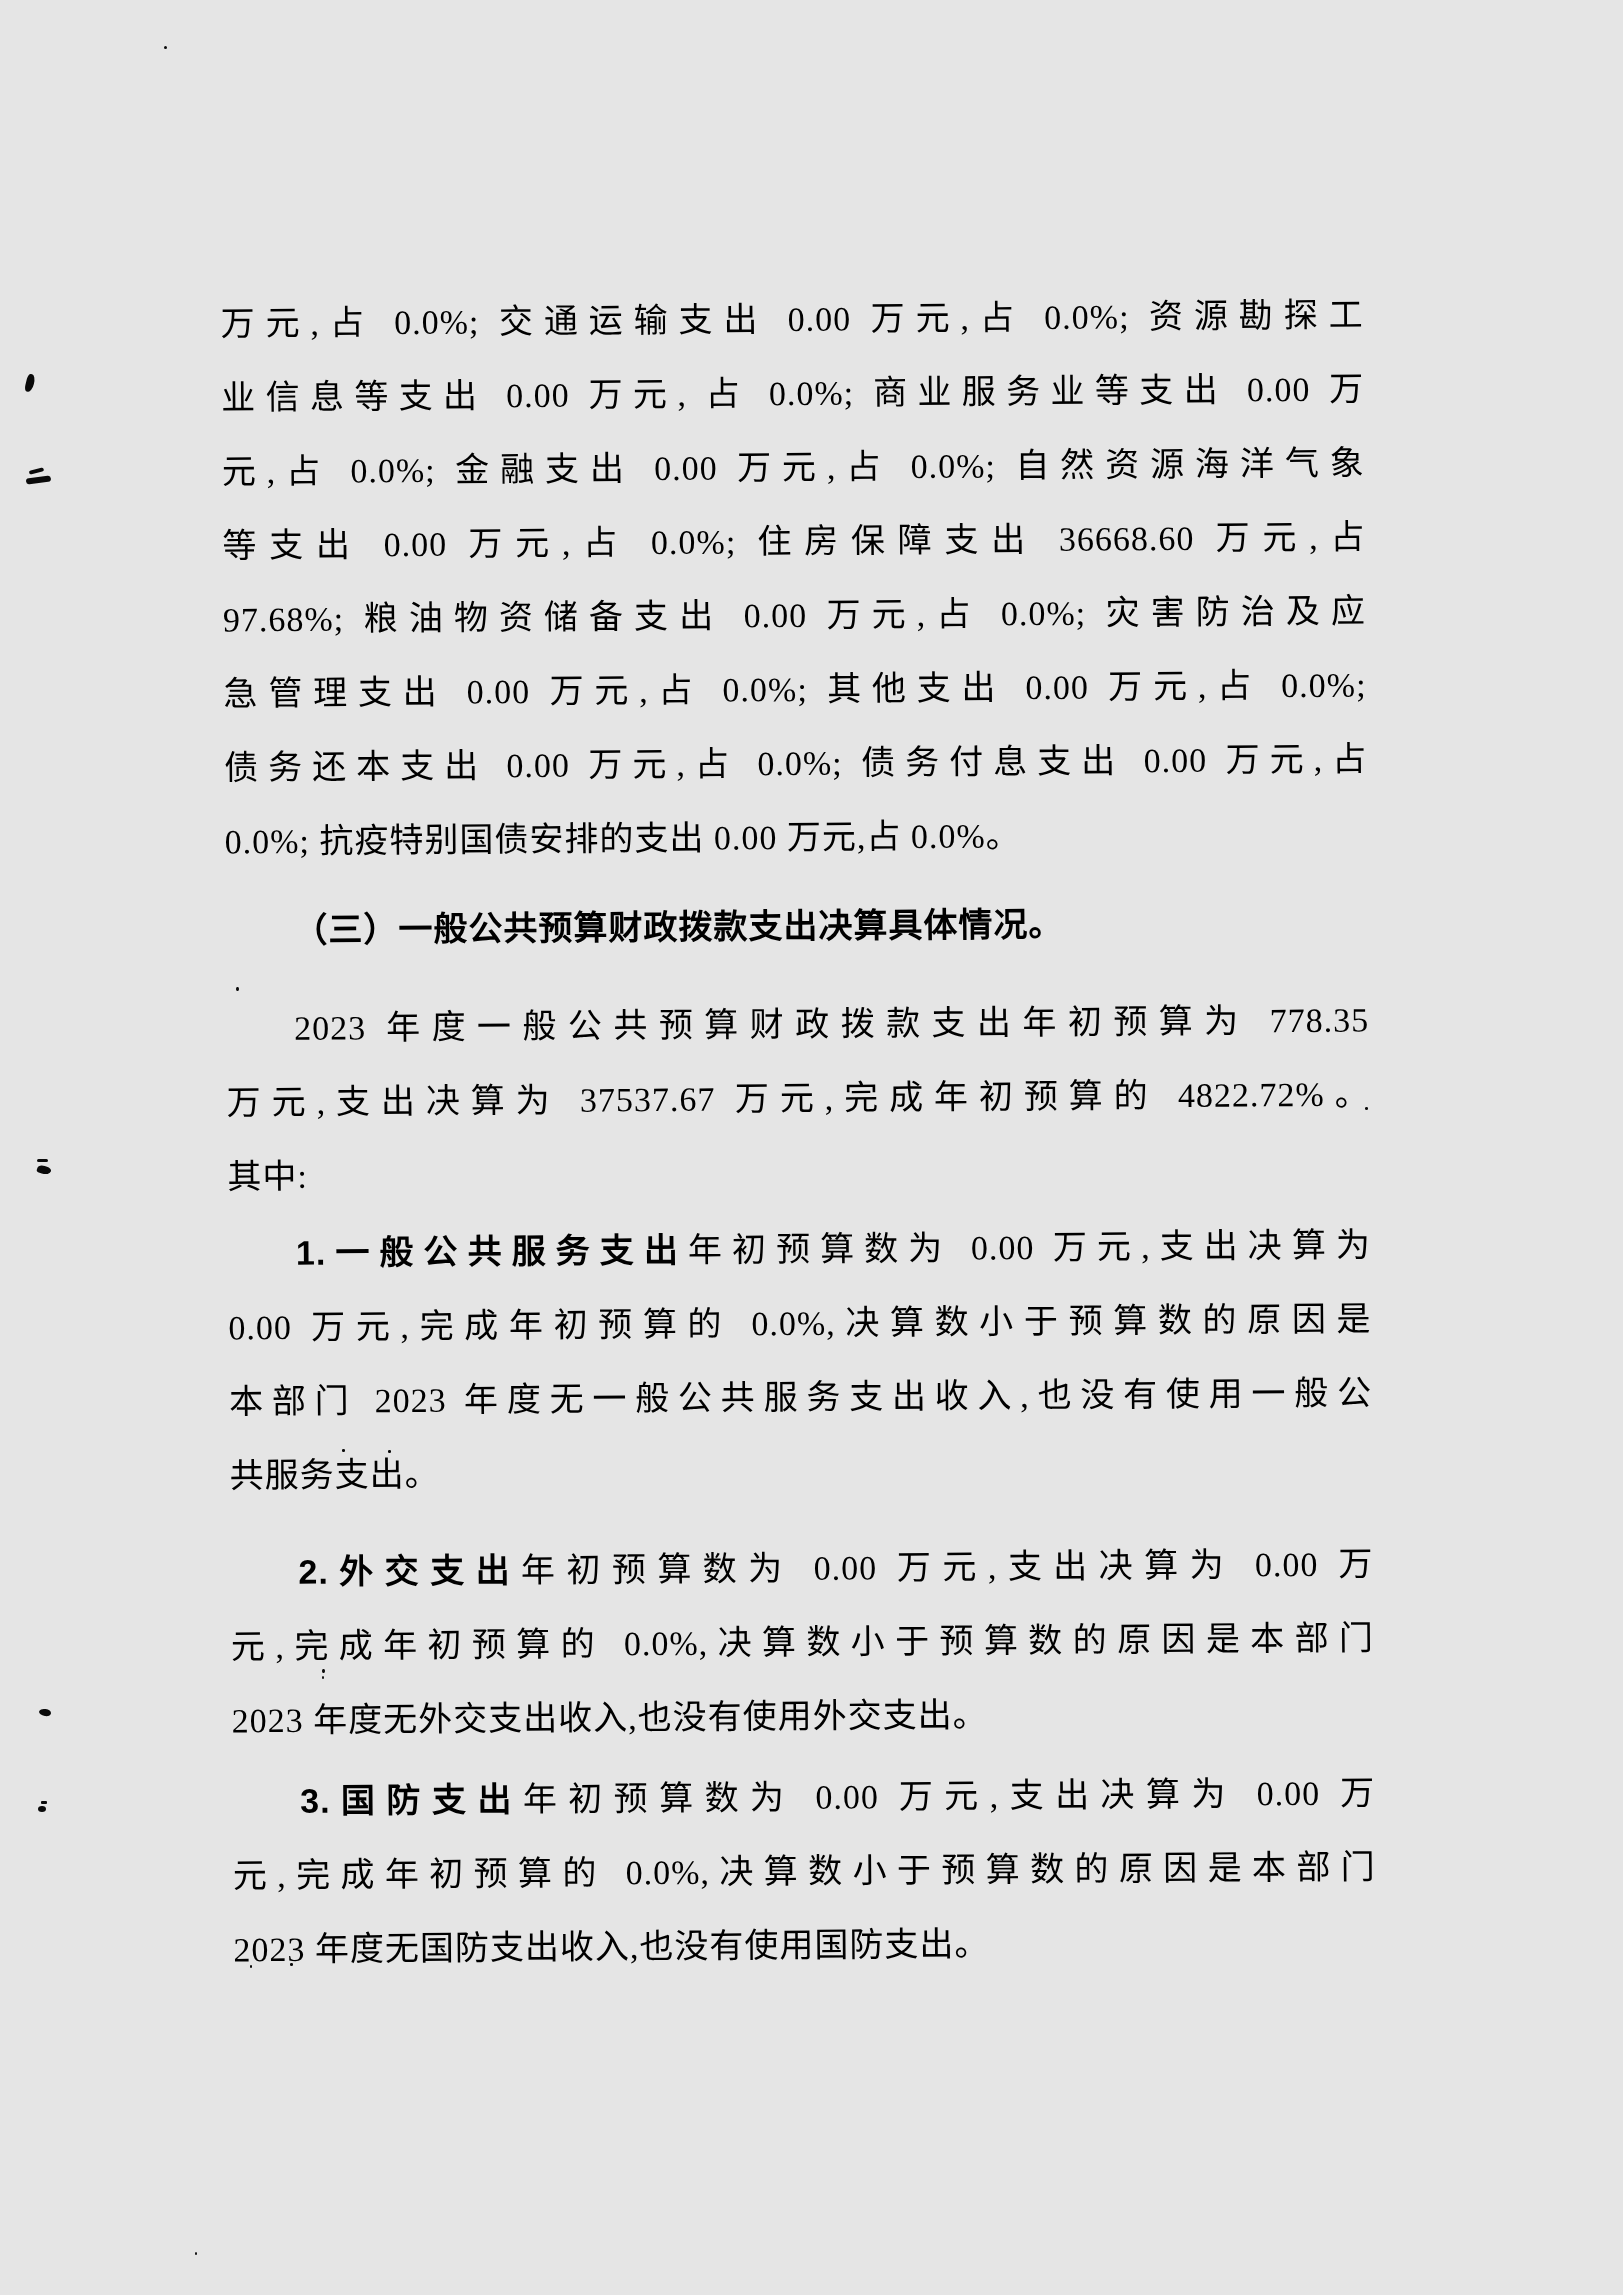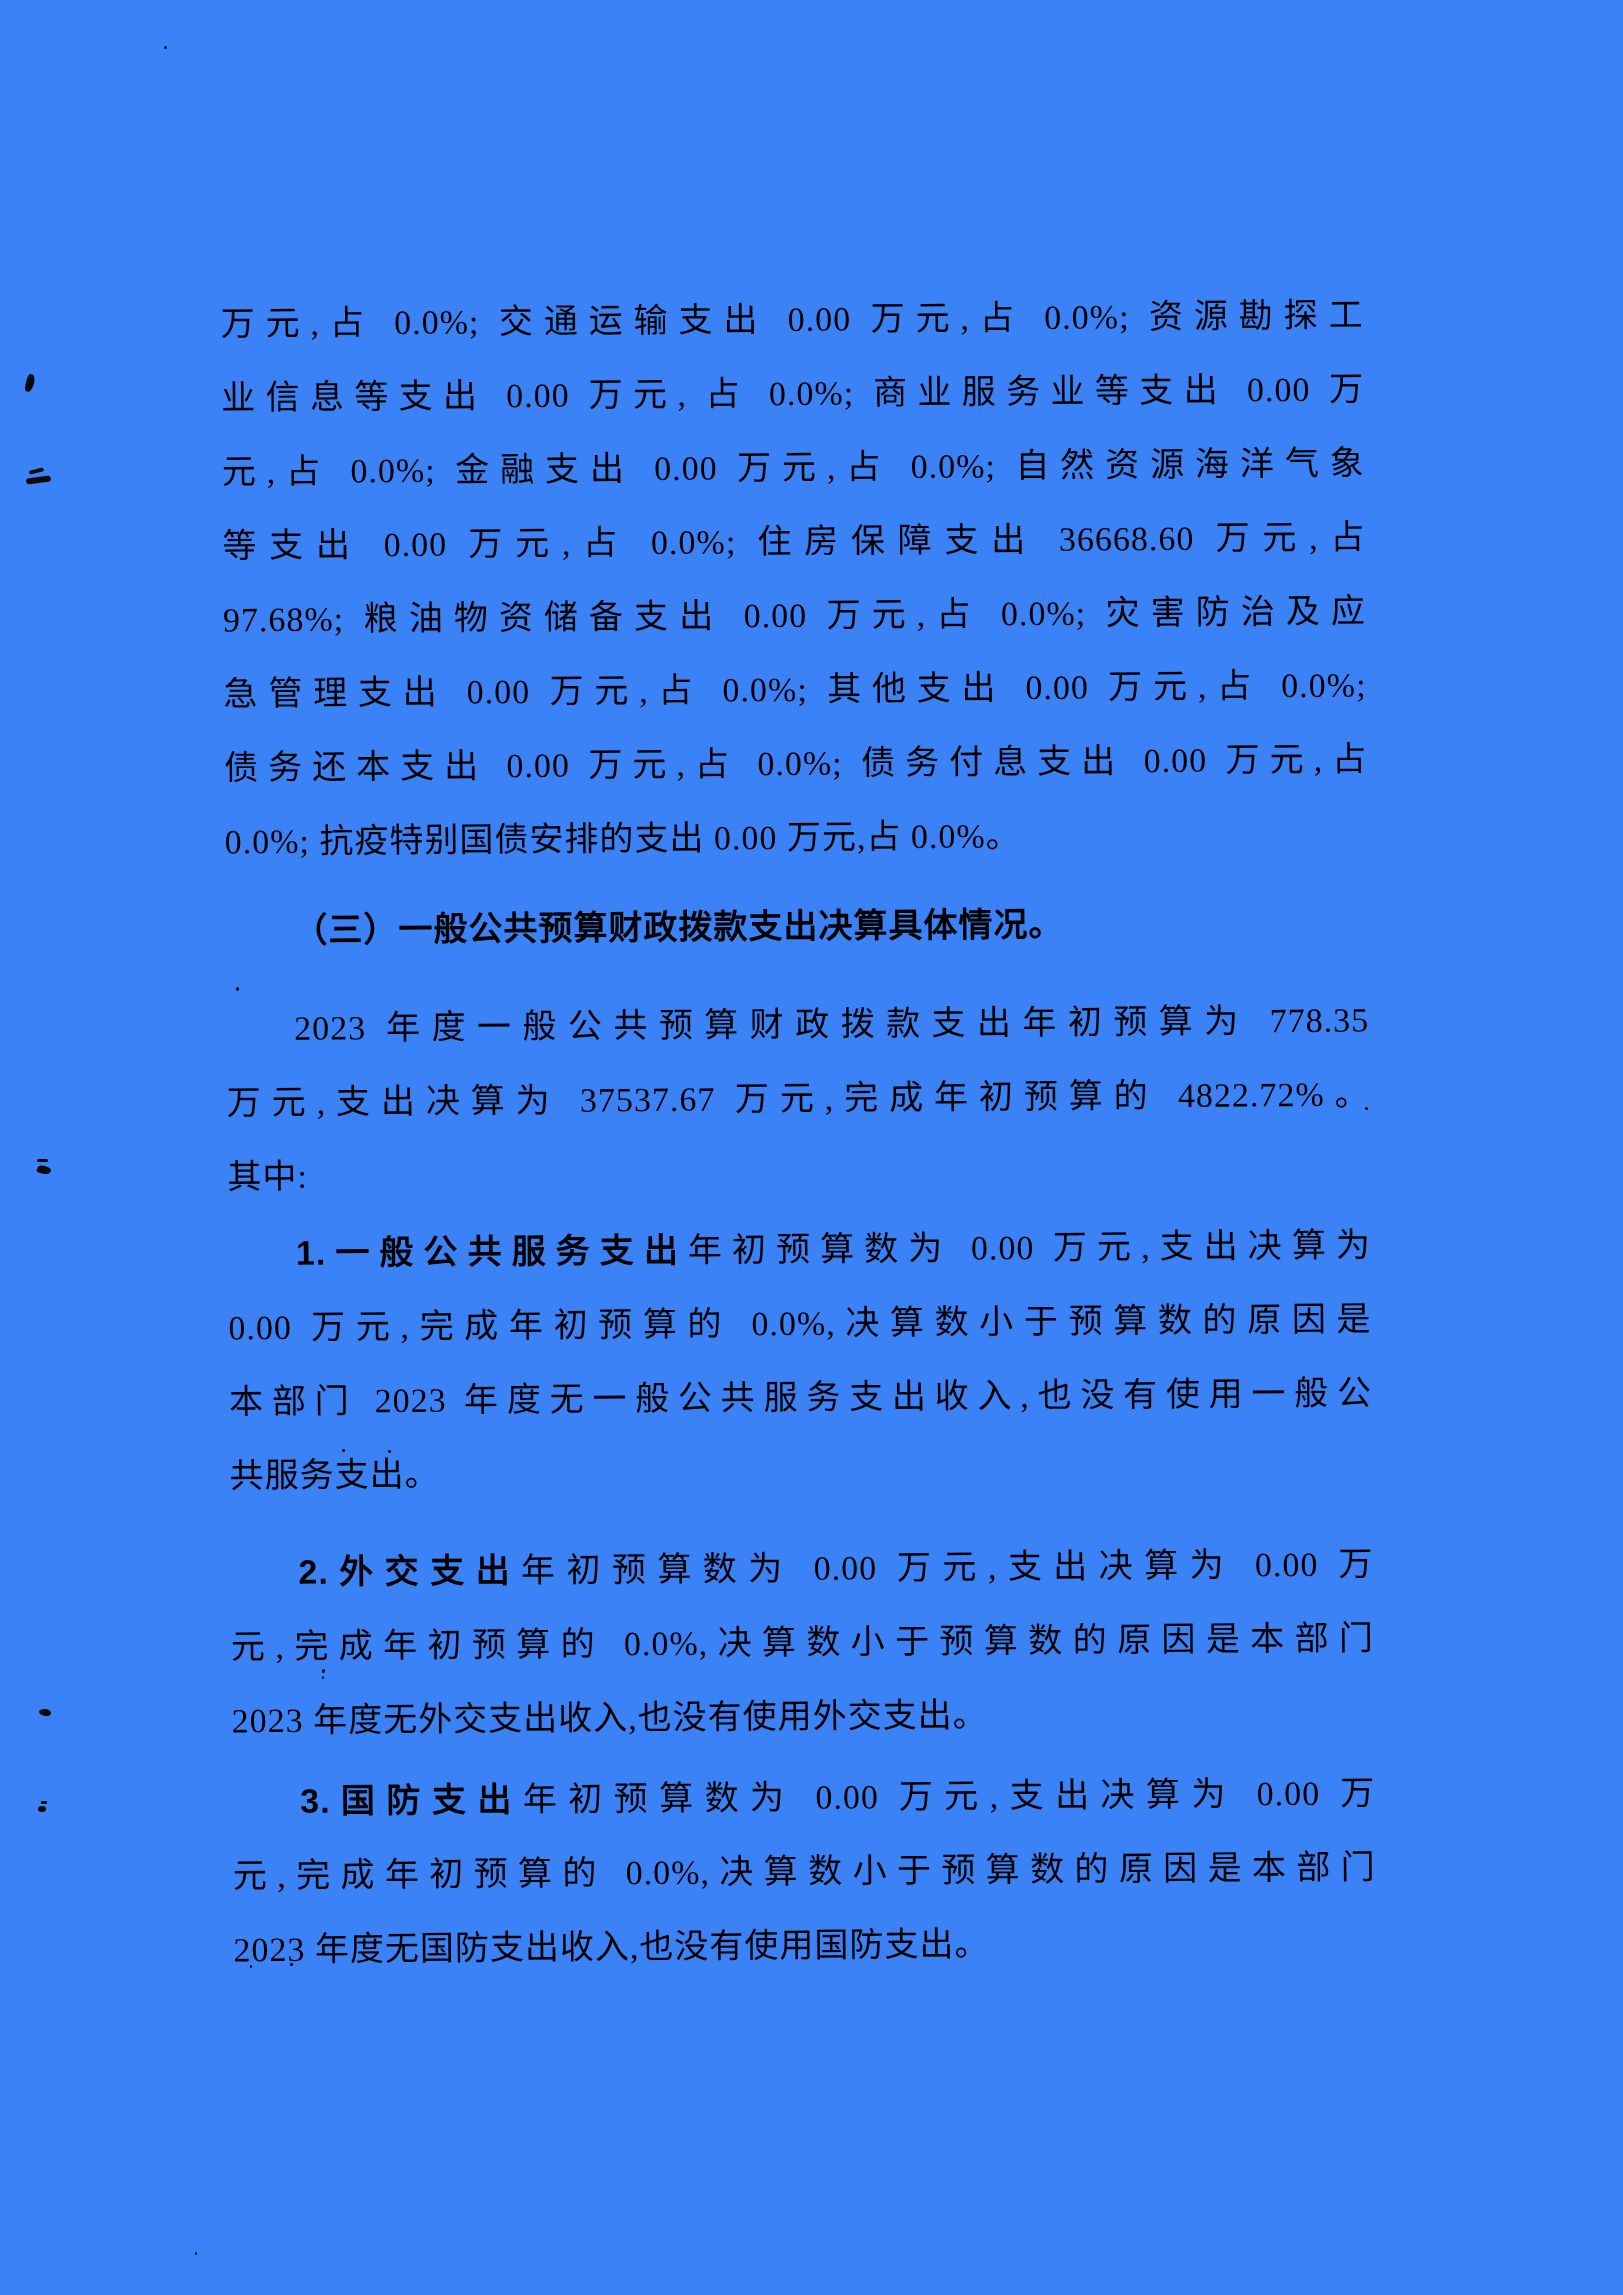--- a/index.html
+++ b/index.html
@@ -2,21 +2,21 @@
 <html lang="zh-CN" style="font-size:8px"><head>
 <meta charset="utf-8">
 <style>
   html,body{margin:0;padding:0;}
   body{
     width:1623px;height:2295px;position:relative;
     background:#ffffff;overflow:hidden;
     font-family:"Liberation Serif","DejaVu Serif",serif;
     color:#000;
   }
-  .page{position:absolute;inset:0;background:#3b82f6;}
+  .page{position:absolute;inset:0;background:#e5e5e5;}
   .scan-tilt{
     position:absolute;inset:0;
     transform:rotate(-0.45deg);
     transform-origin:788px 1133px;
   }
   .text-block{
     position:absolute;left:227px;top:283px;width:1143px;
     font-size:34px;line-height:74px;
     letter-spacing:1px;
     text-rendering:optimizeLegibility;

